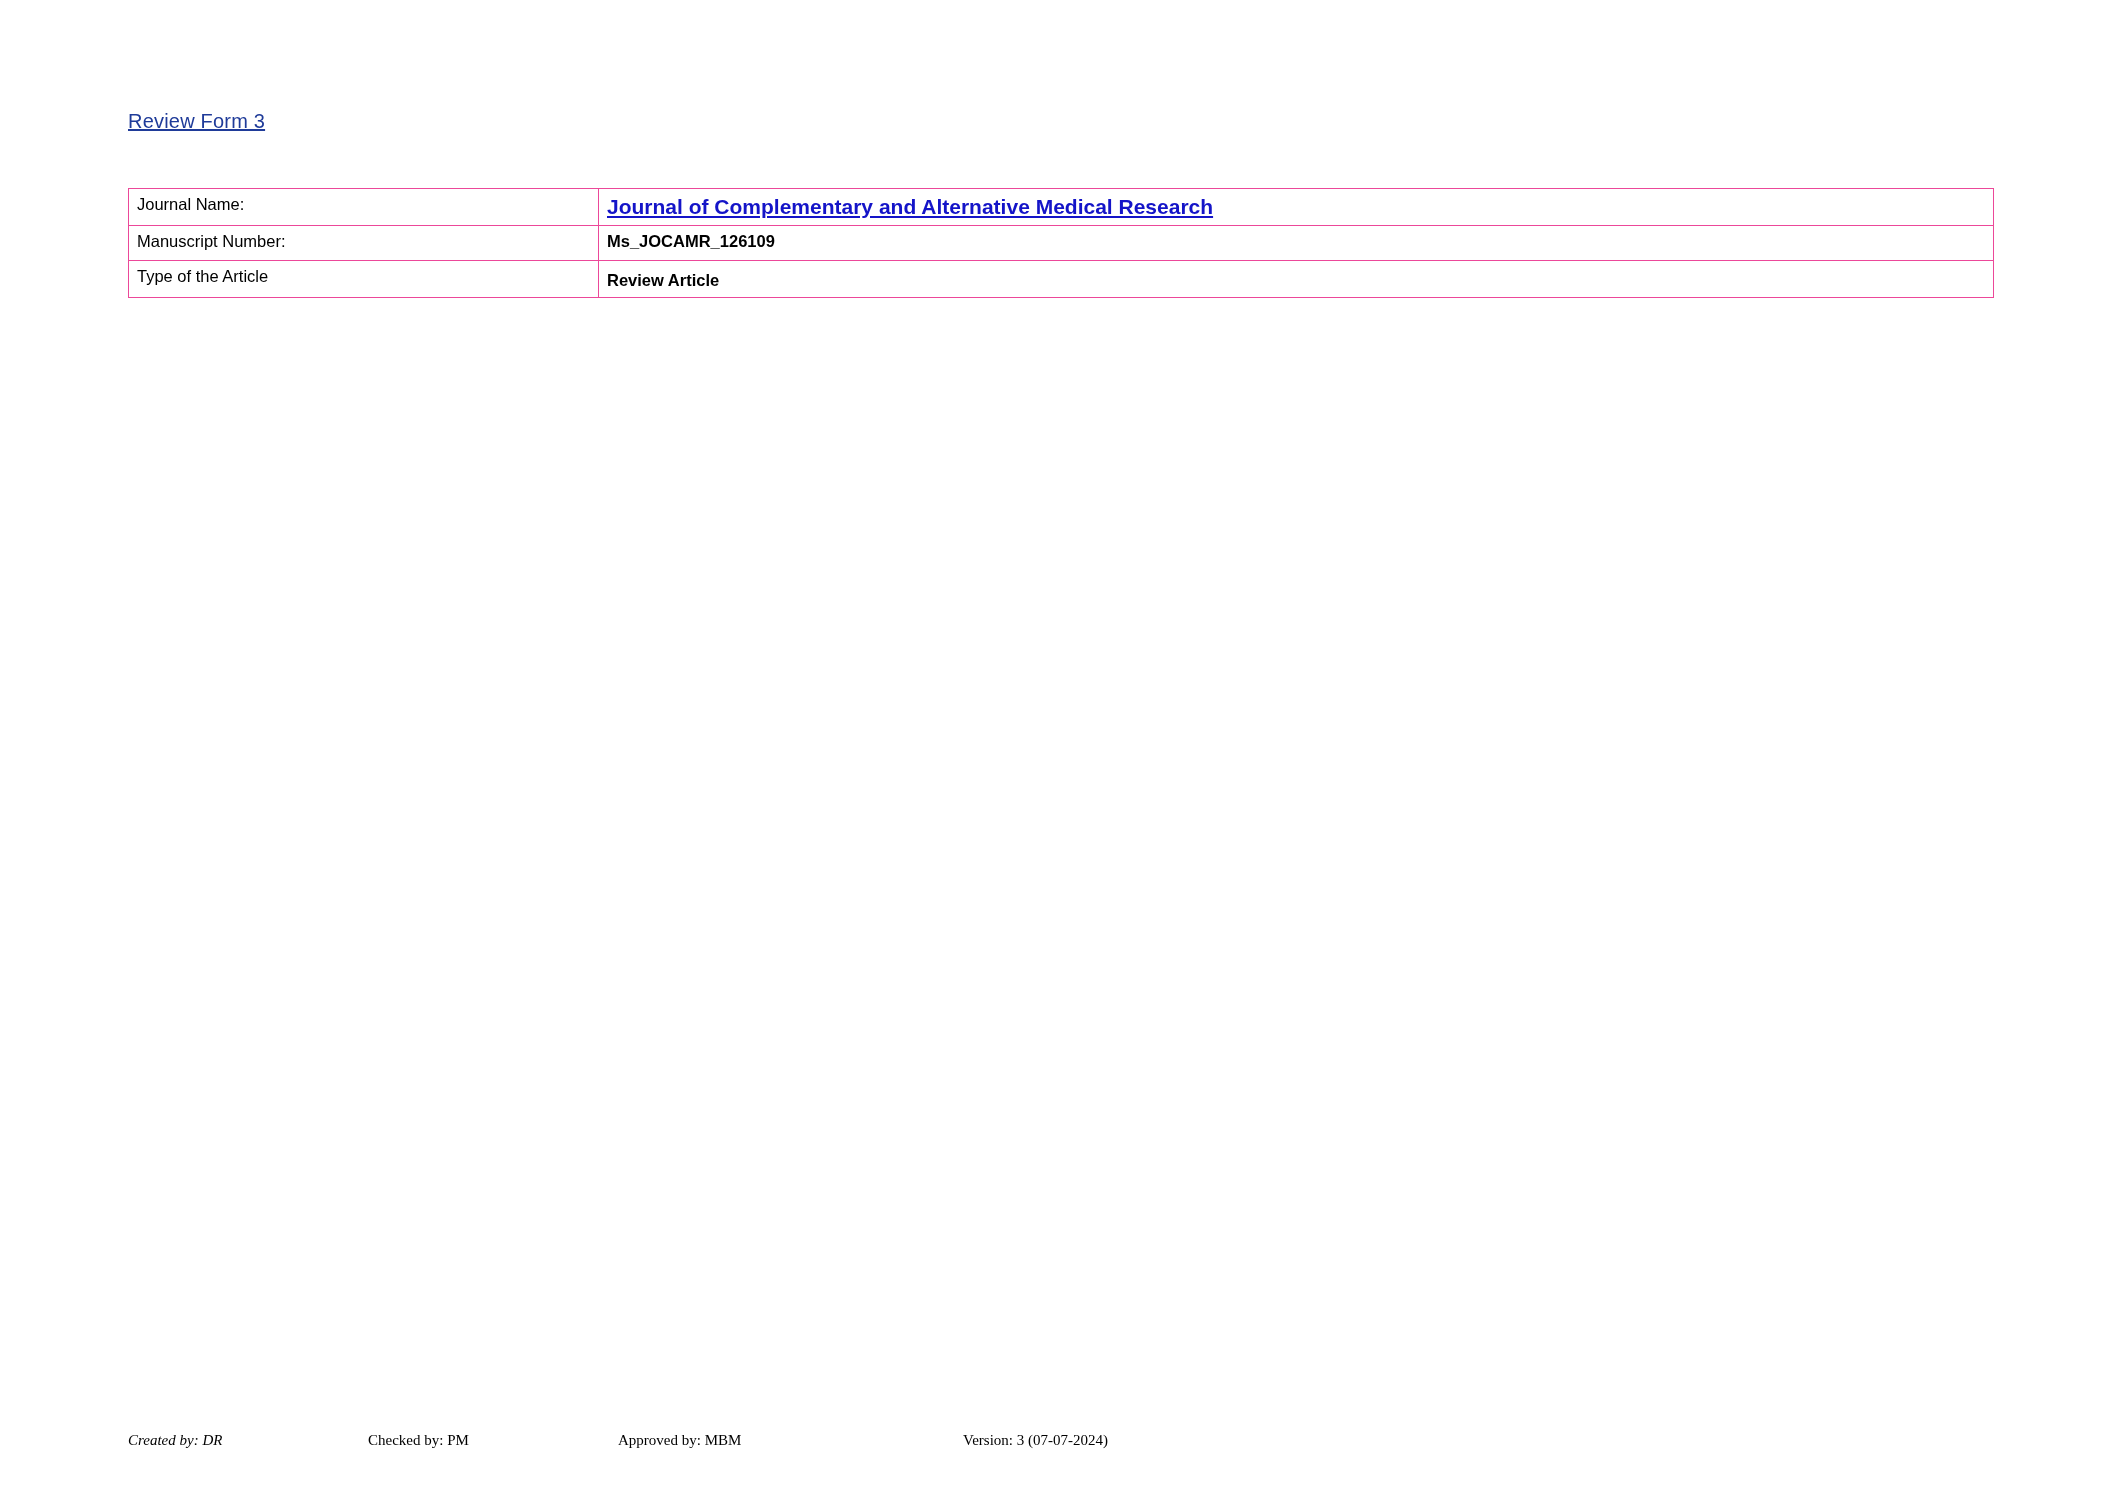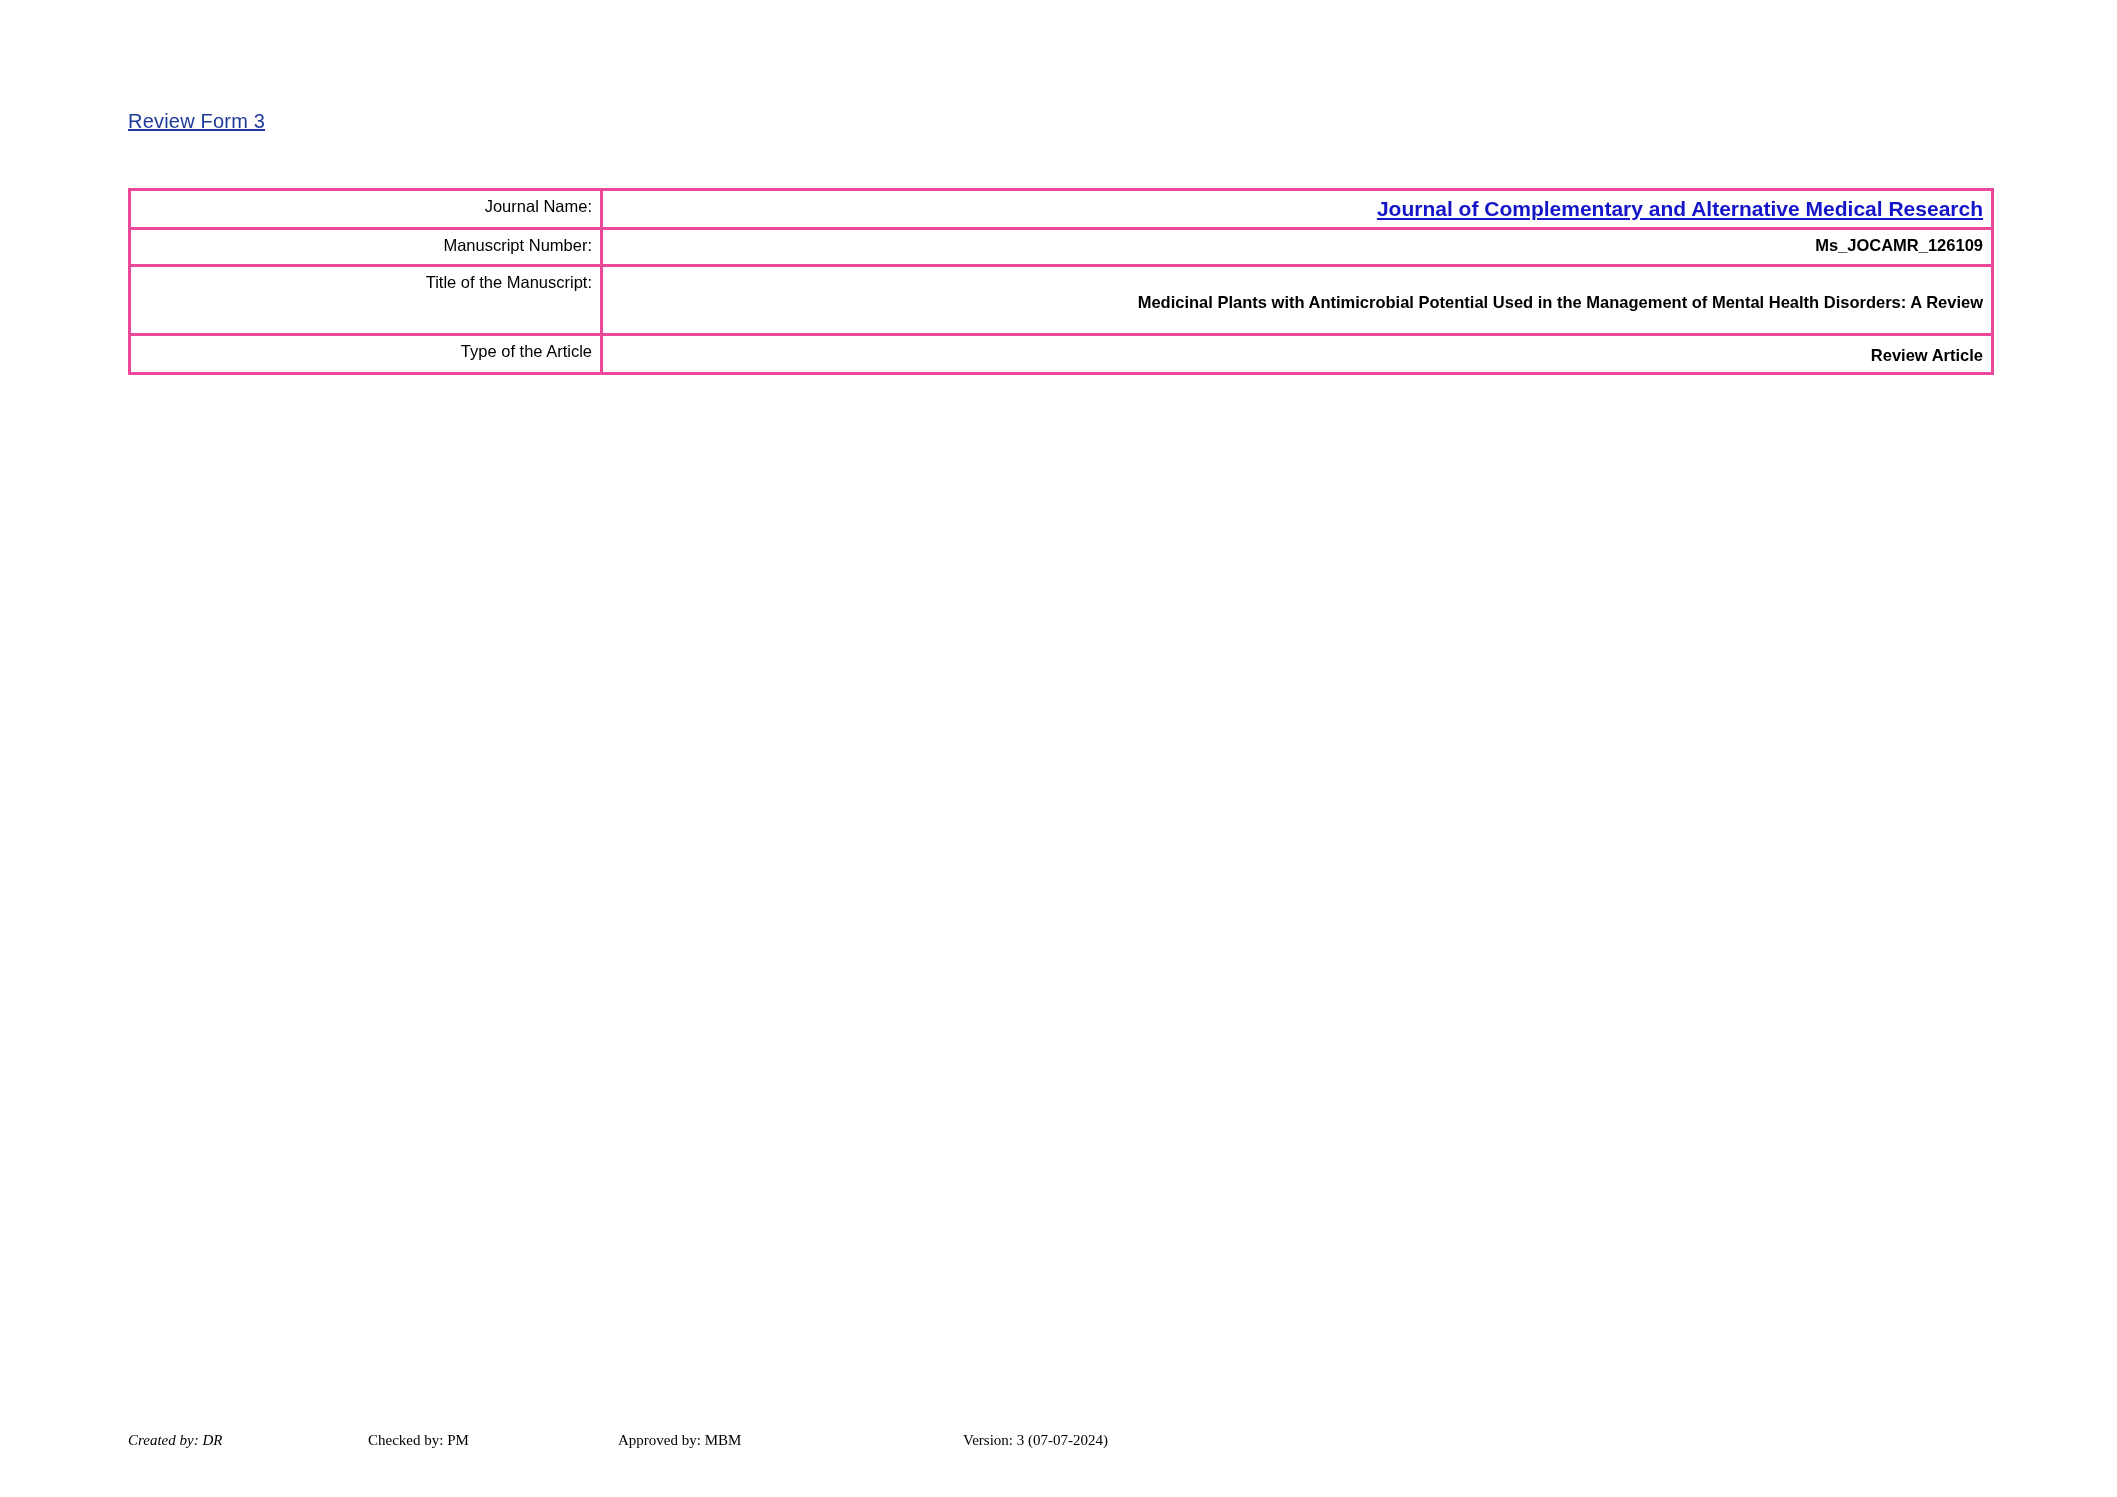--- a/index.html
+++ b/index.html
@@ -34,26 +34,25 @@
   }
   table.meta {
     position: absolute;
     left: 128px;
     top: 188px;
     width: 1866px;
     border-collapse: collapse;
     table-layout: fixed;
   }
   table.meta td {
-    border: 3px solid #ec4899;
+    border: 1px solid #ec4899;
     vertical-align: top;
     padding: 4px 8px 4px 8px;
     font-size: 16.5px;
     line-height: 1.35;
-    text-align: right;
   }
   td.label {
     width: 453px;
     font-weight: normal;
   }
   td.value {
     font-weight: bold;
   }
   .row-journal td { height: 26px; }
   .row-msnum td { height: 26px; margin-top: 24px; }
@@ -114,28 +113,20 @@
         <td class="value">
           <a class="journal-link" href="#">Journal of Complementary and Alternative Medical Research</a>
         </td>
       </tr>
       <tr class="row-msnum">
         <td class="label">
           <span class="label-plain">Manuscript Number:</span>
         </td>
         <td class="value">Ms_JOCAMR_126109</td>
       </tr>
-      <tr class="row-title">
-        <td class="label">
-          <span class="label-plain">Title of the Manuscript:</span>
-        </td>
-        <td class="value">
-          <span class="title-value">Medicinal Plants with Antimicrobial Potential Used in the Management of Mental Health Disorders: A Review</span>
-        </td>
-      </tr>
       <tr class="row-type">
         <td class="label">
           <span class="label-plain">Type of the Article</span>
         </td>
         <td class="value">
           <span class="type-value">Review Article</span>
         </td>
       </tr>
     </tbody>
   </table>

